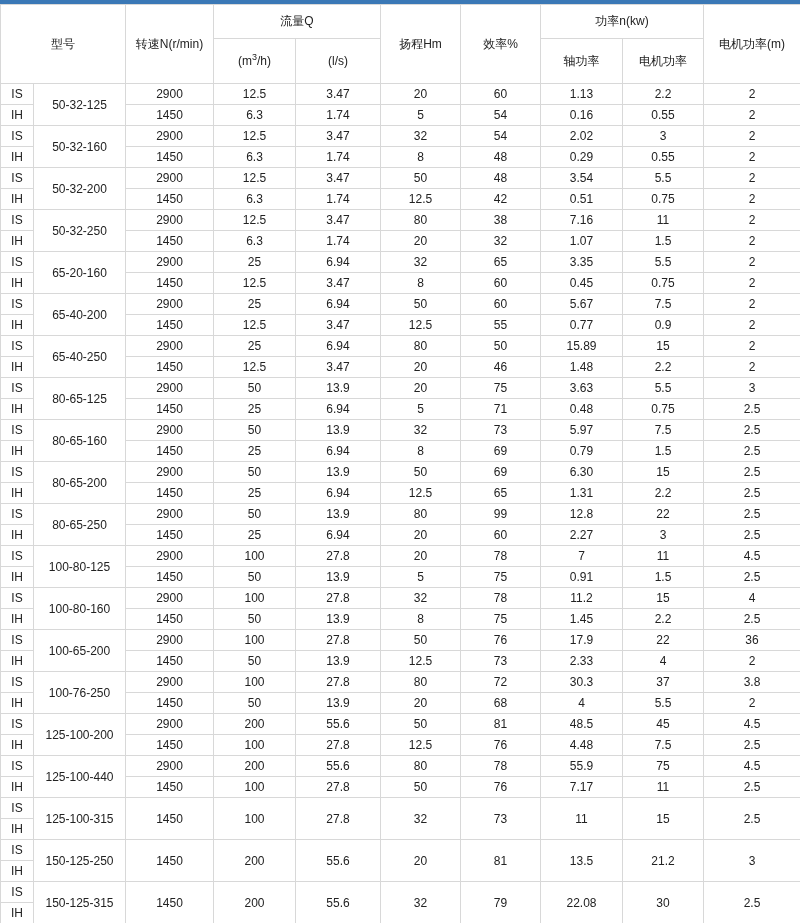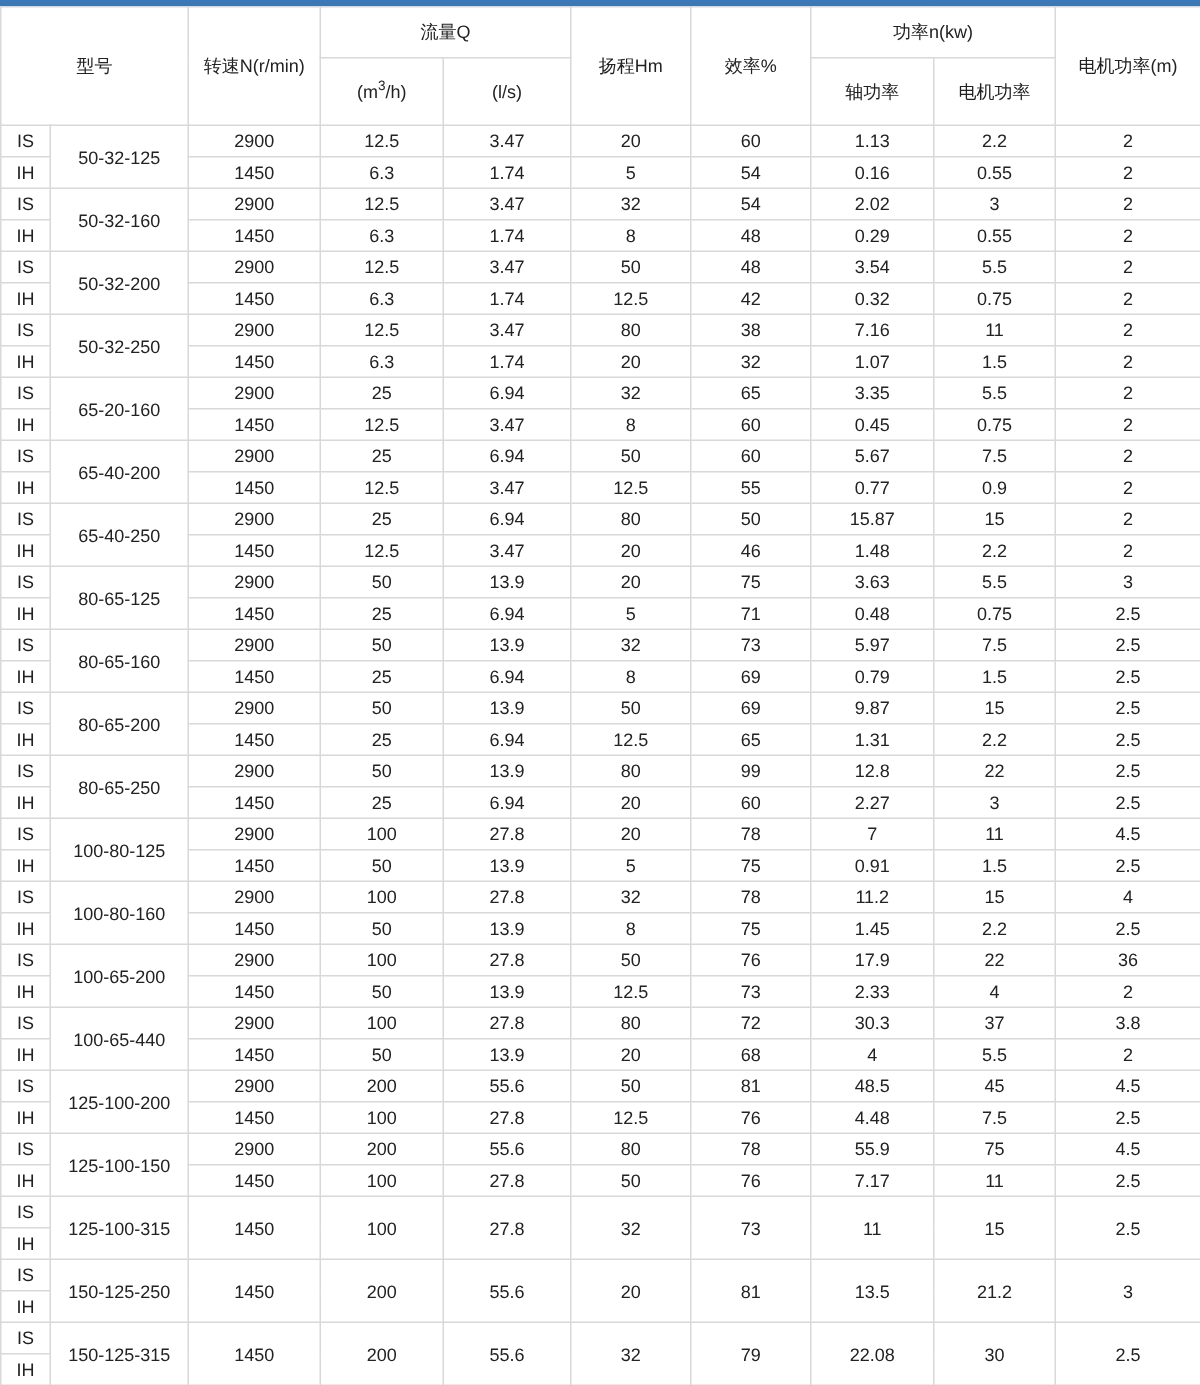--- a/index.html
+++ b/index.html
@@ -114,21 +114,21 @@
           <td>5.5</td>
           <td>2</td>
         </tr>
         <tr>
           <td>IH</td>
           <td>1450</td>
           <td>6.3</td>
           <td>1.74</td>
           <td>12.5</td>
           <td>42</td>
-          <td>0.32</td>
+          <td>0.51</td>
           <td>0.75</td>
           <td>2</td>
         </tr>
         <tr>
           <td>IS</td>
           <td rowspan="2">50-32-250</td>
           <td>2900</td>
           <td>12.5</td>
           <td>3.47</td>
           <td>80</td>
@@ -195,21 +195,21 @@
           <td>2</td>
         </tr>
         <tr>
           <td>IS</td>
           <td rowspan="2">65-40-250</td>
           <td>2900</td>
           <td>25</td>
           <td>6.94</td>
           <td>80</td>
           <td>50</td>
-          <td>15.87</td>
+          <td>15.89</td>
           <td>15</td>
           <td>2</td>
         </tr>
         <tr>
           <td>IH</td>
           <td>1450</td>
           <td>12.5</td>
           <td>3.47</td>
           <td>20</td>
           <td>46</td>
@@ -264,21 +264,21 @@
           <td>2.5</td>
         </tr>
         <tr>
           <td>IS</td>
           <td rowspan="2">80-65-200</td>
           <td>2900</td>
           <td>50</td>
           <td>13.9</td>
           <td>50</td>
           <td>69</td>
-          <td>9.87</td>
+          <td>6.30</td>
           <td>15</td>
           <td>2.5</td>
         </tr>
         <tr>
           <td>IH</td>
           <td>1450</td>
           <td>25</td>
           <td>6.94</td>
           <td>12.5</td>
           <td>65</td>
@@ -373,21 +373,21 @@
           <td>50</td>
           <td>13.9</td>
           <td>12.5</td>
           <td>73</td>
           <td>2.33</td>
           <td>4</td>
           <td>2</td>
         </tr>
         <tr>
           <td>IS</td>
-          <td rowspan="2">100-65-440</td>
+          <td rowspan="2">100-76-250</td>
           <td>2900</td>
           <td>100</td>
           <td>27.8</td>
           <td>80</td>
           <td>72</td>
           <td>30.3</td>
           <td>37</td>
           <td>3.8</td>
         </tr>
         <tr>
@@ -419,21 +419,21 @@
           <td>100</td>
           <td>27.8</td>
           <td>12.5</td>
           <td>76</td>
           <td>4.48</td>
           <td>7.5</td>
           <td>2.5</td>
         </tr>
         <tr>
           <td>IS</td>
-          <td rowspan="2">125-100-150</td>
+          <td rowspan="2">125-100-440</td>
           <td>2900</td>
           <td>200</td>
           <td>55.6</td>
           <td>80</td>
           <td>78</td>
           <td>55.9</td>
           <td>75</td>
           <td>4.5</td>
         </tr>
         <tr>

